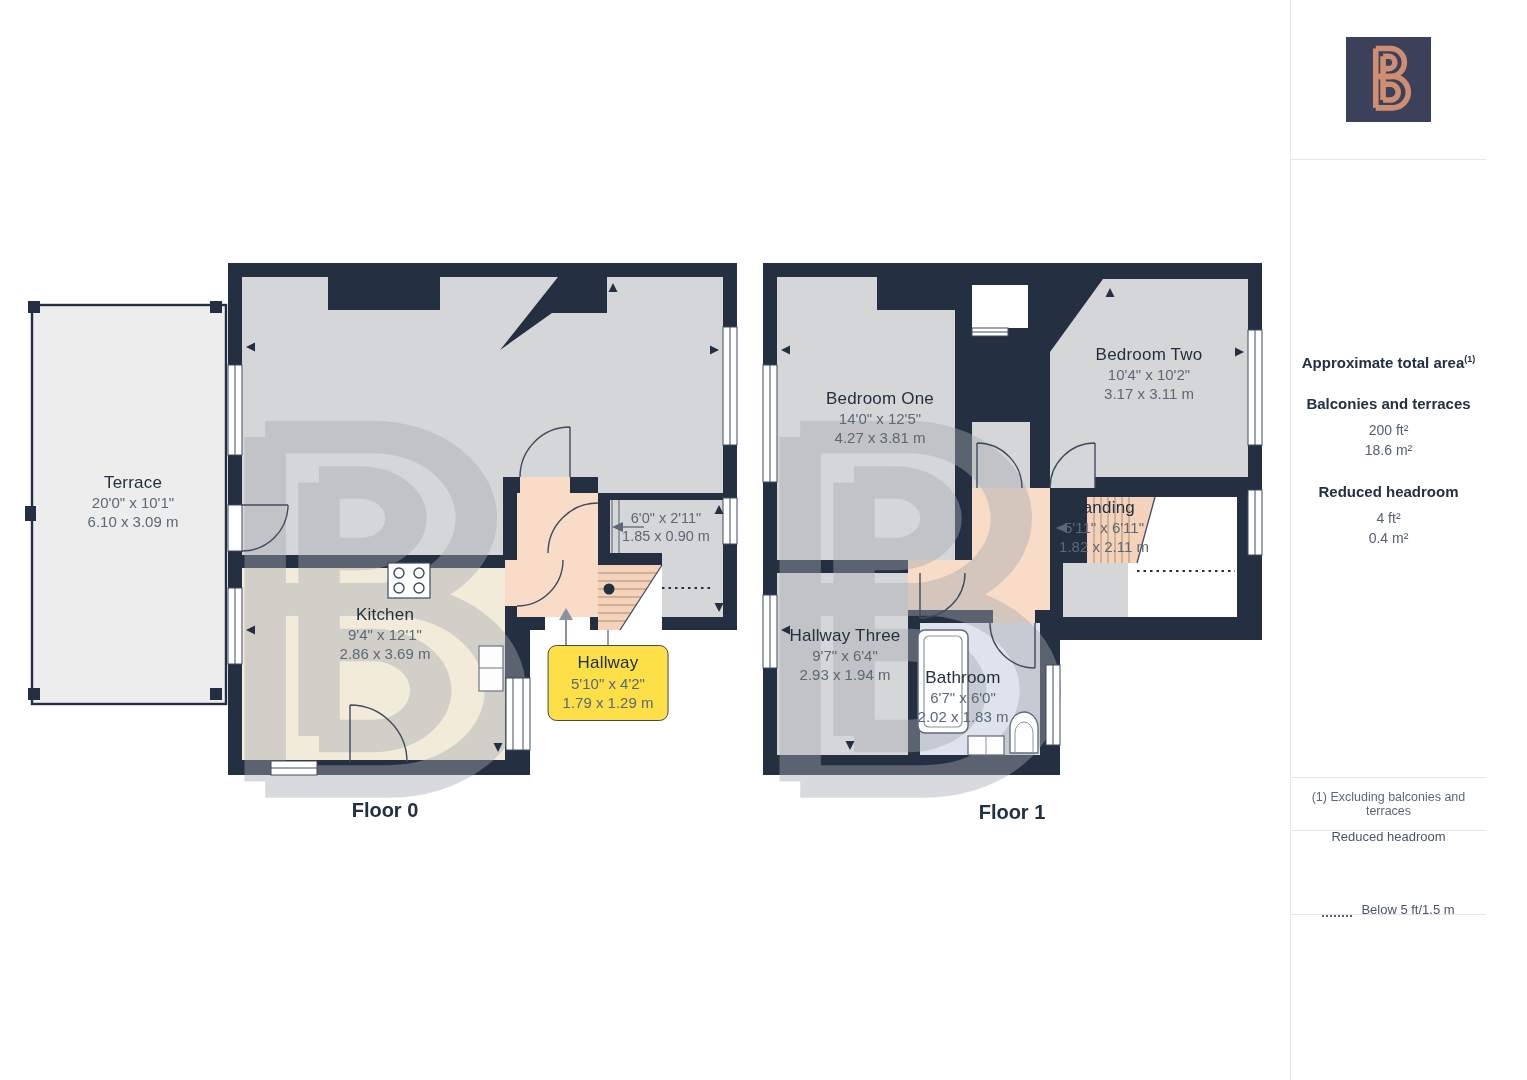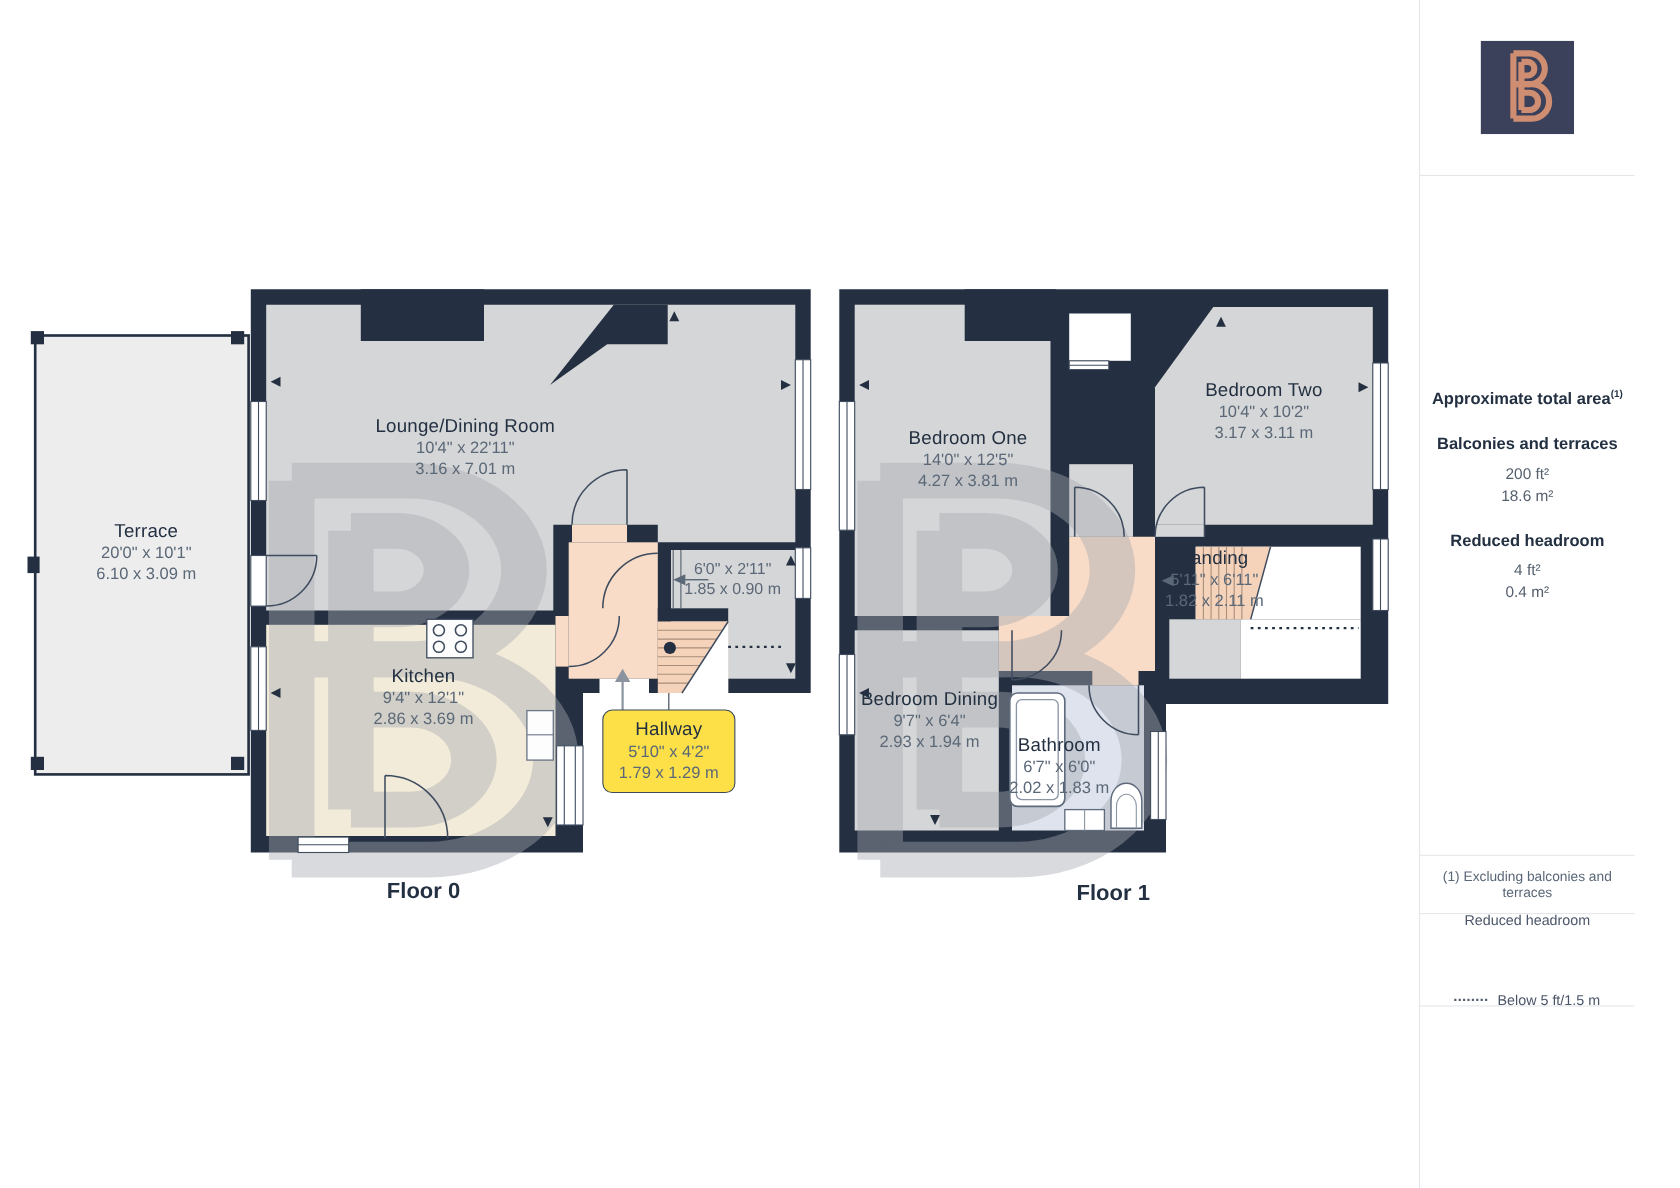--- a/index.html
+++ b/index.html
@@ -21,21 +21,21 @@
           justify-content:center;text-align:center;}
   .sb-logo{height:160px;border-bottom:1px solid #e5e6e9;}
   .sb-areas{height:618px;border-bottom:1px solid #e5e6e9;padding-bottom:40px;}
   .area-group{margin:11px 0;}
   .area-title{font-size:15px;font-weight:700;color:#233041;line-height:19px;}
   .area-title sup{font-size:9px;}
   .area-val{font-size:14px;color:#55606e;margin-top:7px;line-height:20px;}
   .sb-footnote{height:53px;border-bottom:1px solid #e5e6e9;font-size:12.5px;color:#5b6877;align-items:center;}
   .sb-legend{height:84px;border-bottom:1px solid #e5e6e9;}
   .legend-title{font-size:13px;color:#4a5568;margin-bottom:11px;}
-  .legend-row{display:flex;align-items:center;font-size:13px;color:#4a5568;margin-top:47px;}
+  .legend-row{display:flex;align-items:flex-end;font-size:13px;color:#4a5568;margin-top:47px;}
   .legend-dash{display:inline-block;width:30px;height:0;border-top:2px dotted #55606e;margin-right:9px;}
   .sb-disclaimer{height:157px;border-bottom:1px solid #e5e6e9;font-size:12.5px;color:#5b6877;
                  padding:0 20px;line-height:16.5px;}
 </style>
 </head>
 <body>
 
 <div class="canvas">
 
   <svg class="plan-svg" width="1527" height="1080" viewBox="0 0 1527 1080">
@@ -227,25 +227,20 @@
           <path d="M781 630 l9 -4.5 v9 Z"></path>
       </g>
     </g>
   </svg>
 
   <div class="room-label" style="left:133px;top:472px;">
     <div class="rname">Terrace</div>
     <div class="rdim">20'0" x 10'1"</div>
     <div class="rdim">6.10 x 3.09 m</div>
   </div>
-  <div class="room-label" style="left:423px;top:377px;">
-    <div class="rname">Lounge/Dining Room</div>
-    <div class="rdim">10'4" x 22'11"</div>
-    <div class="rdim">3.16 x 7.01 m</div>
-  </div>
   <div class="room-label" style="left:385px;top:604px;">
     <div class="rname">Kitchen</div>
     <div class="rdim">9'4" x 12'1"</div>
     <div class="rdim">2.86 x 3.69 m</div>
   </div>
   <div class="room-label corridor-dims" style="left:666px;top:509px;">
     <div class="rdim">6'0" x 2'11"</div>
     <div class="rdim">1.85 x 0.90 m</div>
   </div>
   <div class="callout" style="left:608px;top:645px;">
@@ -264,21 +259,21 @@
     <div class="rname">Bedroom Two</div>
     <div class="rdim">10'4" x 10'2"</div>
     <div class="rdim">3.17 x 3.11 m</div>
   </div>
   <div class="room-label" style="left:1104px;top:497px;">
     <div class="rname">Landing</div>
     <div class="rdim">5'11" x 6'11"</div>
     <div class="rdim">1.82 x 2.11 m</div>
   </div>
   <div class="room-label" style="left:845px;top:625px;">
-    <div class="rname">Bedroom Dining</div>
+    <div class="rname">Hallway Three</div>
     <div class="rdim">9'7" x 6'4"</div>
     <div class="rdim">2.93 x 1.94 m</div>
   </div>
   <div class="room-label" style="left:963px;top:667px;">
     <div class="rname">Bathroom</div>
     <div class="rdim">6'7" x 6'0"</div>
     <div class="rdim">2.02 x 1.83 m</div>
   </div>
   <div class="floor-label" style="left:1012px;top:801px;">Floor 1</div>
 

